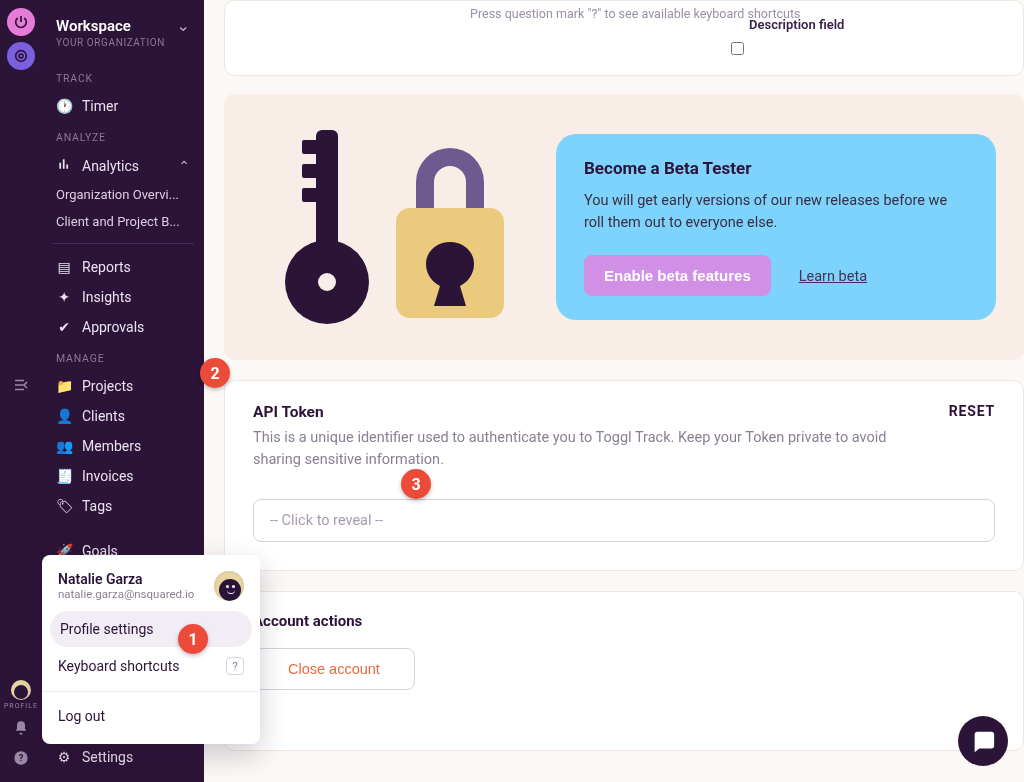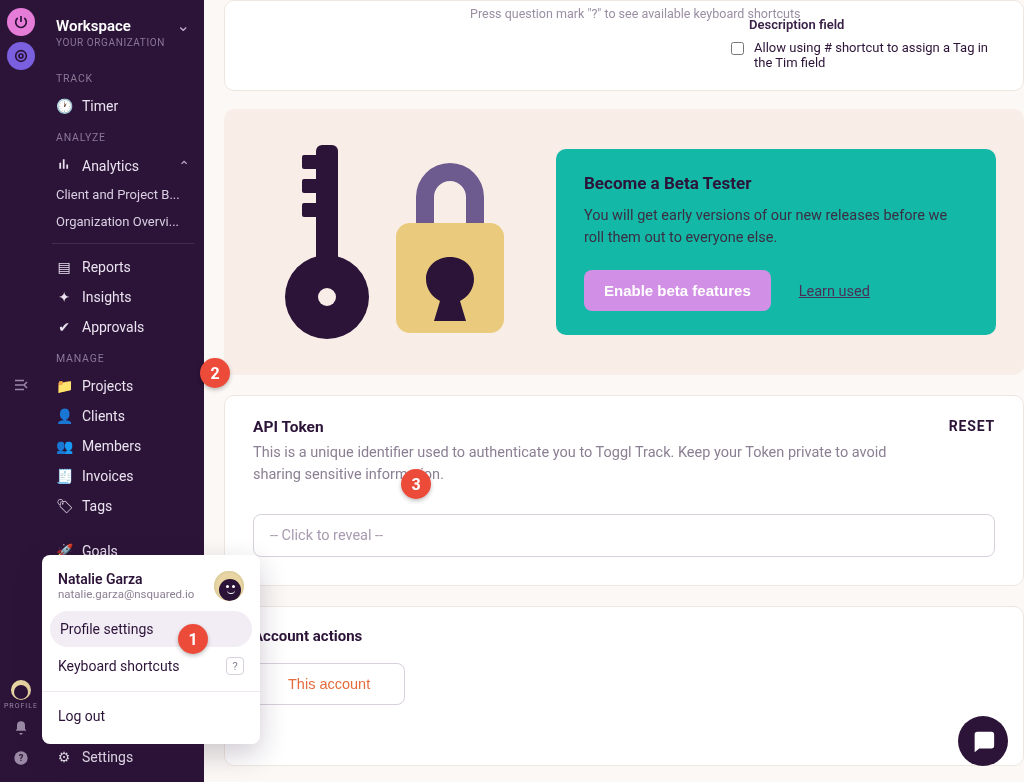--- a/index.html
+++ b/index.html
@@ -36,21 +36,21 @@
 
   
   .top-card { background:#fff; border:1px solid #eee7e0; border-radius:10px; margin:0 0 18px 20px; padding: 0 24px 20px 24px; }
   .desc-label { font-size:13px; font-weight:600; color:#3a2148; text-align:left; padding-left:500px; padding-top:16px; }
   .checkbox-row { display:flex; align-items:flex-start; gap:10px; padding-left:482px; padding-top:8px; font-size:13px; color:#2c1338; }
   .checkbox-row input { margin-top:2px; }
 
   
   .beta-card { background:#f9eee7; border-radius:10px; margin:0 0 20px 20px; padding:28px 28px 28px 32px; display:flex; align-items:center; gap:40px; }
   .beta-illus { width:260px; height:210px; position:relative; flex-shrink:0; }
-  .beta-panel { background:#14b8a6; border-radius:10px; padding:24px 28px; flex:1; color:#2c1338; }
+  .beta-panel { background:#7dd3fc; border-radius:20px; padding:24px 28px; flex:1; color:#2c1338; }
   .beta-title { font-size:17px; font-weight:700; margin-bottom:12px; }
   .beta-text { font-size:14.5px; color:#3a2e43; line-height:1.5; margin-bottom:22px; }
   .btn-purple { background:#d18fe6; color:#fff; border:none; padding:12px 20px; border-radius:8px; font-size:15px; font-weight:600; cursor:pointer; }
   .learn-link { color:#4a3058; font-size:14.5px; margin-left:24px; text-decoration:underline; cursor:pointer; }
 
   
   .api-card { background:#fff; border:1px solid #eee7e0; border-radius:10px; margin:0 0 20px 20px; padding:22px 28px 28px 28px; position:relative; }
   .api-header { display:flex; justify-content:space-between; align-items:flex-start; }
   .api-title { font-size:15.5px; font-weight:700; color:#2c1338; margin-bottom:6px; }
   .api-desc { font-size:14.5px; color:#8b7f93; line-height:1.5; max-width:660px; }
@@ -136,22 +136,22 @@
     </div>
 
   <div class="section-label">ANALYZE</div>
   <div class="nav-item">
     <span class="ico"><svg width="14" height="14" viewBox="0 0 24 24">
           <path fill="#e9e2ef" d="M4 20V10h3v10H4zm6 0V4h3v16h-3zm6 0v-7h3v7h-3z"></path>
         </svg></span>
     <span style="flex:1">Analytics</span>
     <span class="chevron">⌃</span>
   </div>
+  <div class="sub-item">Organization Overvi...</div>
   <div class="sub-item">Client and Project B...</div>
-  <div class="sub-item">Organization Overvi...</div>
 
   <div class="divider"></div>
   <div class="nav-item">
       <span class="ico">▤</span>
       <span>Reports</span>
     </div>
   <div class="nav-item">
       <span class="ico">✦</span>
       <span>Insights</span>
     </div>
@@ -195,21 +195,20 @@
   </div>
 </div>
 
 <div class="main">
 
   <div class="top-card">
     <div class="desc-label">Description field</div>
     <div class="hint" style="position:absolute; top:6px; left:266px; padding:0;">Press question mark "?" to see available keyboard shortcuts</div>
     <div class="checkbox-row">
       <input type="checkbox" style="">
-      <span>Allow using # shortcut to assign a Tag in the Tim field</span>
     </div>
   </div>
 
   <div class="beta-card">
     <div class="beta-illus">
       <svg width="260" height="210" viewBox="0 0 260 210">
 
         <g fill="#2c1338">
           <rect x="60" y="8" width="22" height="120" rx="6"></rect>
           <rect x="46" y="18" width="16" height="14" rx="2"></rect>
@@ -223,38 +222,38 @@
           <path d="M160 60 a34 34 0 0 1 68 0 v26 h-18 v-26 a16 16 0 0 0-32 0 v26 h-18z" fill="#6d5a8f"></path>
           <rect x="140" y="86" width="108" height="110" rx="14" fill="#eacb7d"></rect>
           <path d="M194 120 c14 0 24 10 24 22 c0 10-6 18-14 22 l6 20 h-32 l6-20 c-8-4-14-12-14-22 c0-12 10-22 24-22z" fill="#2c1338"></path>
         </g>
       </svg>
     </div>
     <div class="beta-panel">
       <div class="beta-title">Become a Beta Tester</div>
       <div class="beta-text">You will get early versions of our new releases before we roll them out to everyone else.</div>
       <button class="btn-purple">Enable beta features</button>
-      <a class="learn-link">Learn used</a>
+      <a class="learn-link">Learn beta</a>
     </div>
   </div>
 
   <div class="api-card">
     <div class="api-header">
       <div>
         <div class="api-title">API Token</div>
         <div class="api-desc">This is a unique identifier used to authenticate you to Toggl Track. Keep your Token private to avoid sharing sensitive information.</div>
       </div>
       <div class="reset-btn">RESET</div>
     </div>
     <div class="token-field">-- Click to reveal --</div>
   </div>
 
   <div class="acct-card">
     <div class="acct-title">Account actions</div>
-    <button class="close-btn">This account</button>
+    <button class="close-btn">Close account</button>
   </div>
 </div>
 
 <div class="popup">
   <div class="popup-header">
     <div>
       <div class="popup-name">Natalie Garza</div>
       <div class="popup-email">natalie.garza@nsquared.io</div>
     </div>
     <div class="popup-avatar">

